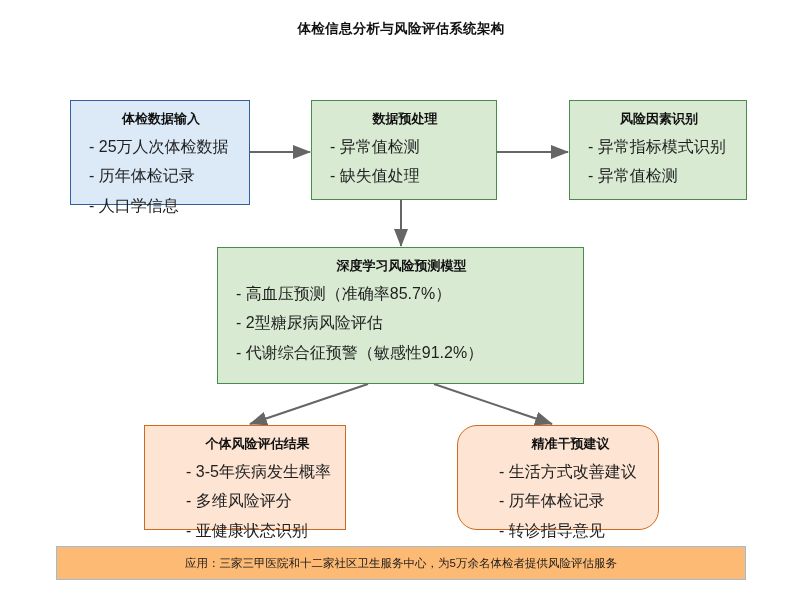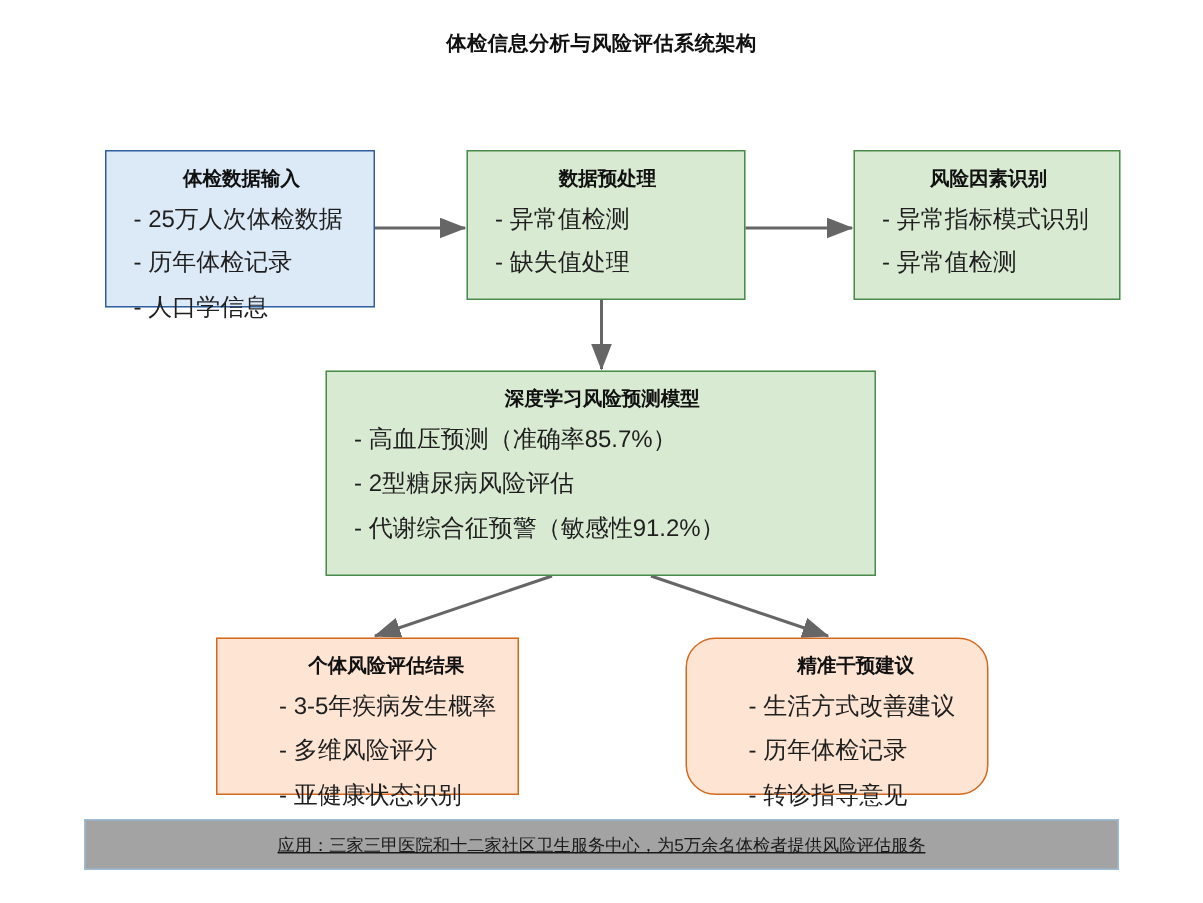--- a/index.html
+++ b/index.html
@@ -75,28 +75,27 @@
     border-color: #d2691e;
     padding-left: 37px;
   }
   .footer {
     position: absolute;
     box-sizing: border-box;
     left: 56px;
     top: 546px;
     width: 690px;
     height: 34px;
-    background: #a3a3a3;
+    background: #fdba74;
     border: 1px solid #9dbcd8;
     display: flex;
     align-items: center;
     justify-content: center;
     font-size: 11.5px;
     color: #1a1a1a;
-    text-decoration: underline;
   }
 </style>
 </head>
 <body>
 
 <div id="canvas">
 
   <div class="title">体检信息分析与风险评估系统架构</div>
 
   <svg id="edges" viewBox="0 0 802 602">

